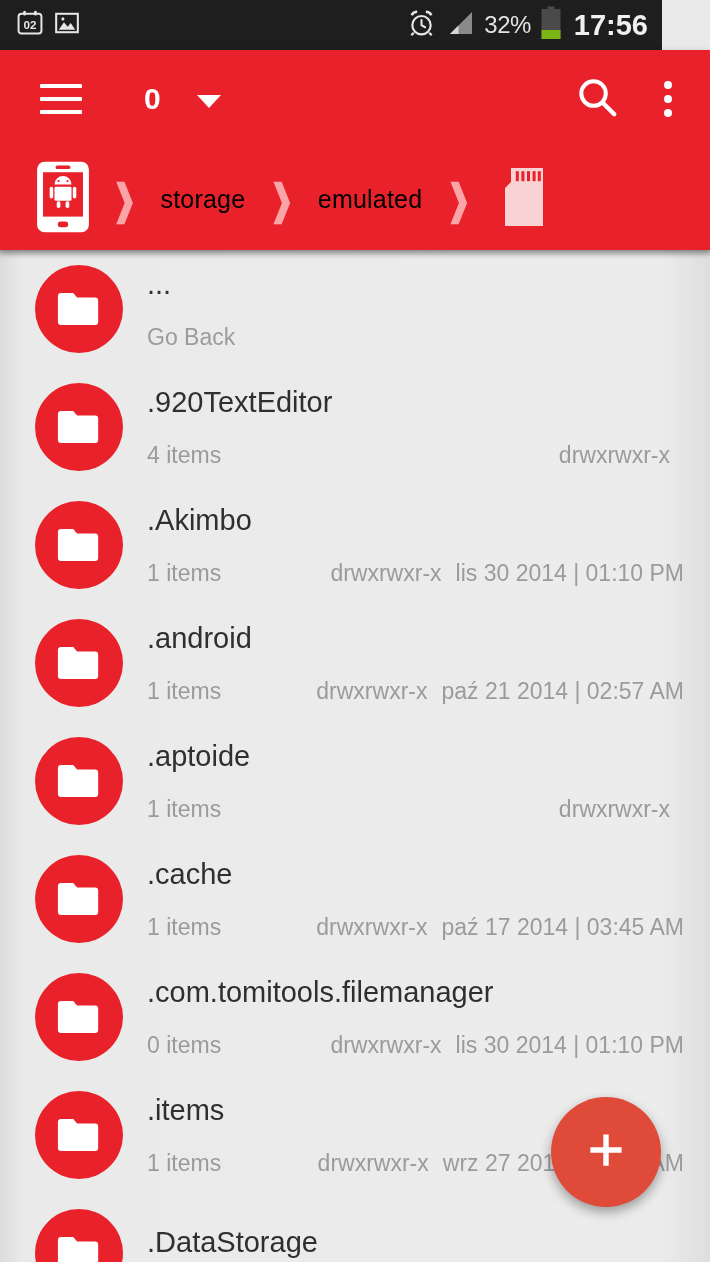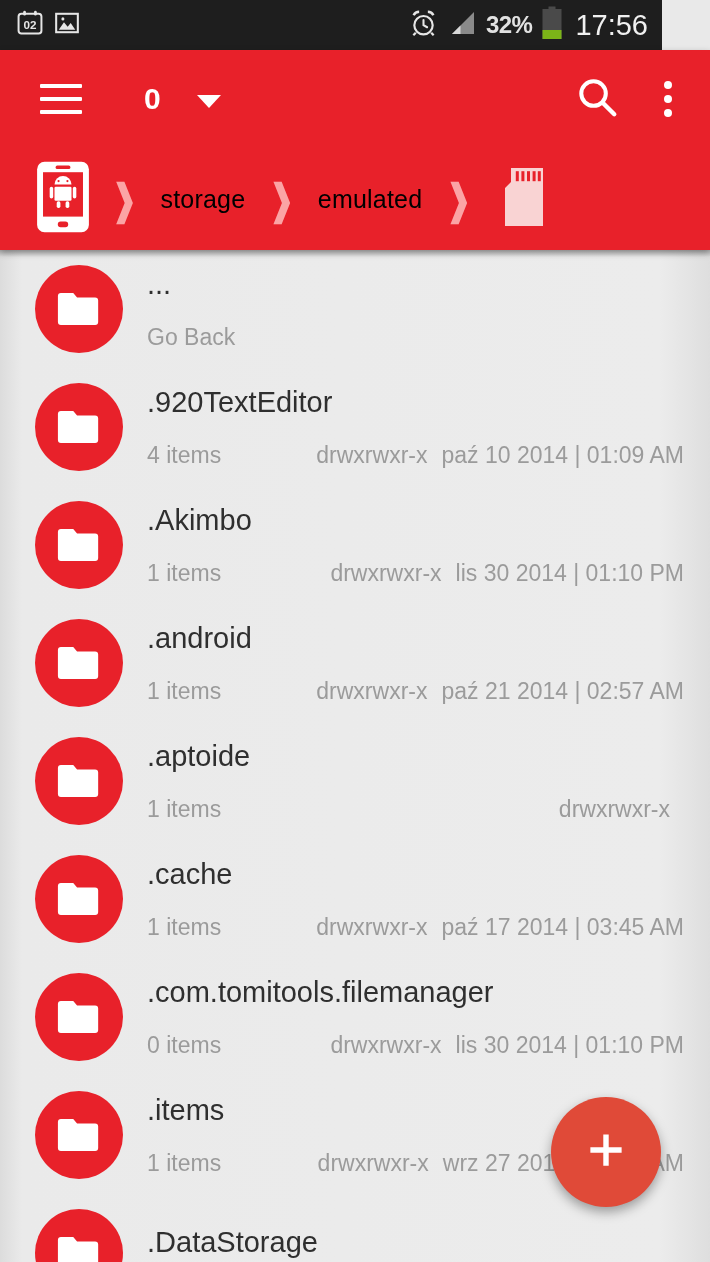--- a/index.html
+++ b/index.html
@@ -14,24 +14,24 @@
   
   .statusbar{
     position:absolute; top:0; left:0; width:662px; height:50px;
     background:#1e1e1e;
     display:flex; align-items:center;
     padding:0 14px 0 16px;
   }
   .sb-left{ display:flex; align-items:center; gap:10px; }
   .sb-right{ margin-left:auto; display:flex; align-items:center; gap:9px; }
   .sb-pct{
-    color:#e2e2e2; font-size:24px; letter-spacing:-0.5px; font-weight:700;
+    color:#e2e2e2; font-size:24px; letter-spacing:-0.5px; font-weight:400;
   }
   .sb-clock{
-    color:#f0f0f0; font-size:29px; letter-spacing:0px; font-weight:400;
+    color:#f0f0f0; font-size:29px; letter-spacing:0px; font-weight:700;
     margin-left:3px;
   }
 
   
   .appbar{
     position:absolute; top:50px; left:0; width:710px; height:200px;
     background:#e8212a;
     box-shadow:0 3px 7px rgba(0,0,0,0.32);
     z-index:5;
   }
@@ -243,21 +243,20 @@
       <svg width="46" height="40" viewBox="0 0 24 20">
           <path d="M1 3.2 a1.6 1.6 0 0 1 1.6-1.6 H9 l2 2.4 h9.4 a1.6 1.6 0 0 1 1.6 1.6 V16.8 a1.6 1.6 0 0 1 -1.6 1.6 H2.6 A1.6 1.6 0 0 1 1 16.8 Z" fill="#fff"></path>
         </svg>
     </div>
     <div class="rbody">
       <div class="rtitle">.920TextEditor</div>
       <div class="rmeta">
         <span class="items">4 items</span>
         <span class="spacer"></span>
         <span class="perm">drwxrwxr-x</span>
-        <span class="date">paź 10 2014 | 01:09 AM</span>
       </div>
     </div>
   </div>
 
   <div class="row">
     <div class="ficon">
       <svg width="46" height="40" viewBox="0 0 24 20">
           <path d="M1 3.2 a1.6 1.6 0 0 1 1.6-1.6 H9 l2 2.4 h9.4 a1.6 1.6 0 0 1 1.6 1.6 V16.8 a1.6 1.6 0 0 1 -1.6 1.6 H2.6 A1.6 1.6 0 0 1 1 16.8 Z" fill="#fff"></path>
         </svg>
     </div>

